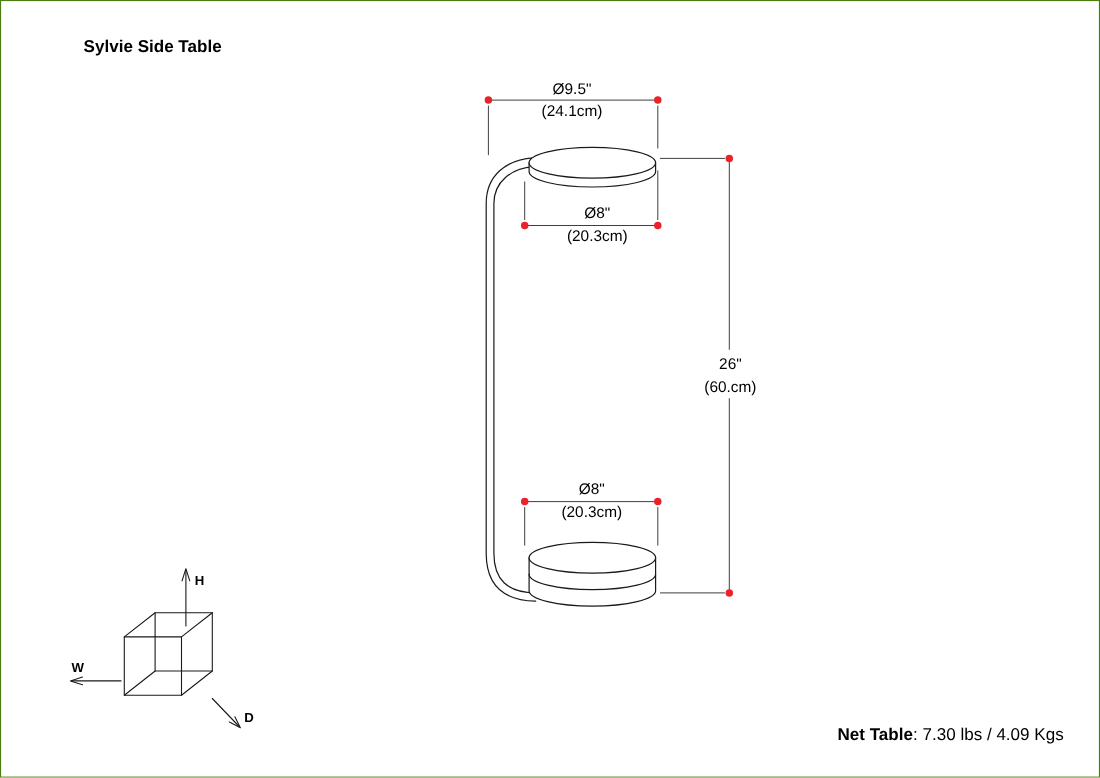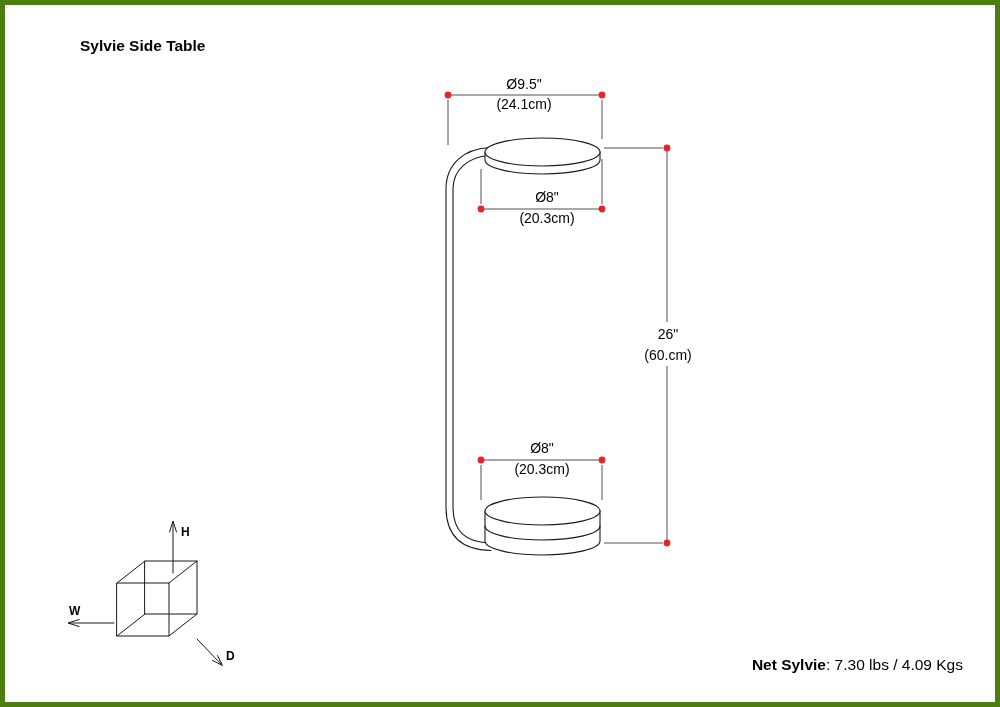--- a/index.html
+++ b/index.html
@@ -5,21 +5,21 @@
   html, body {
     margin: 0;
     padding: 0;
     background: #ffffff;
   }
   .page {
     position: relative;
     width: 1000px;
     height: 707px;
     background: #ffffff;
-    border: 5px solid #4d7c0f;
+    border: 1px solid #4d7c0f;
     box-sizing: border-box;
     font-family: "Liberation Sans", sans-serif;
     overflow: hidden;
   }
   .page svg {
     position: absolute;
     top: 0;
     left: 0;
     display: block;
   }
@@ -137,15 +137,15 @@
     </g>
 
     <g>
       <text class="axis-label" x="176" y="531">H</text>
       <text class="axis-label" x="64" y="610">W</text>
       <text class="axis-label" x="221" y="655">D</text>
     </g>
   </svg>
 
   <div class="net-weight">
-    <span class="bold">Net Sylvie</span><span>: 7.30 lbs / 4.09 Kgs</span>
+    <span class="bold">Net Table</span><span>: 7.30 lbs / 4.09 Kgs</span>
   </div>
 </div>
 
 </body></html>

